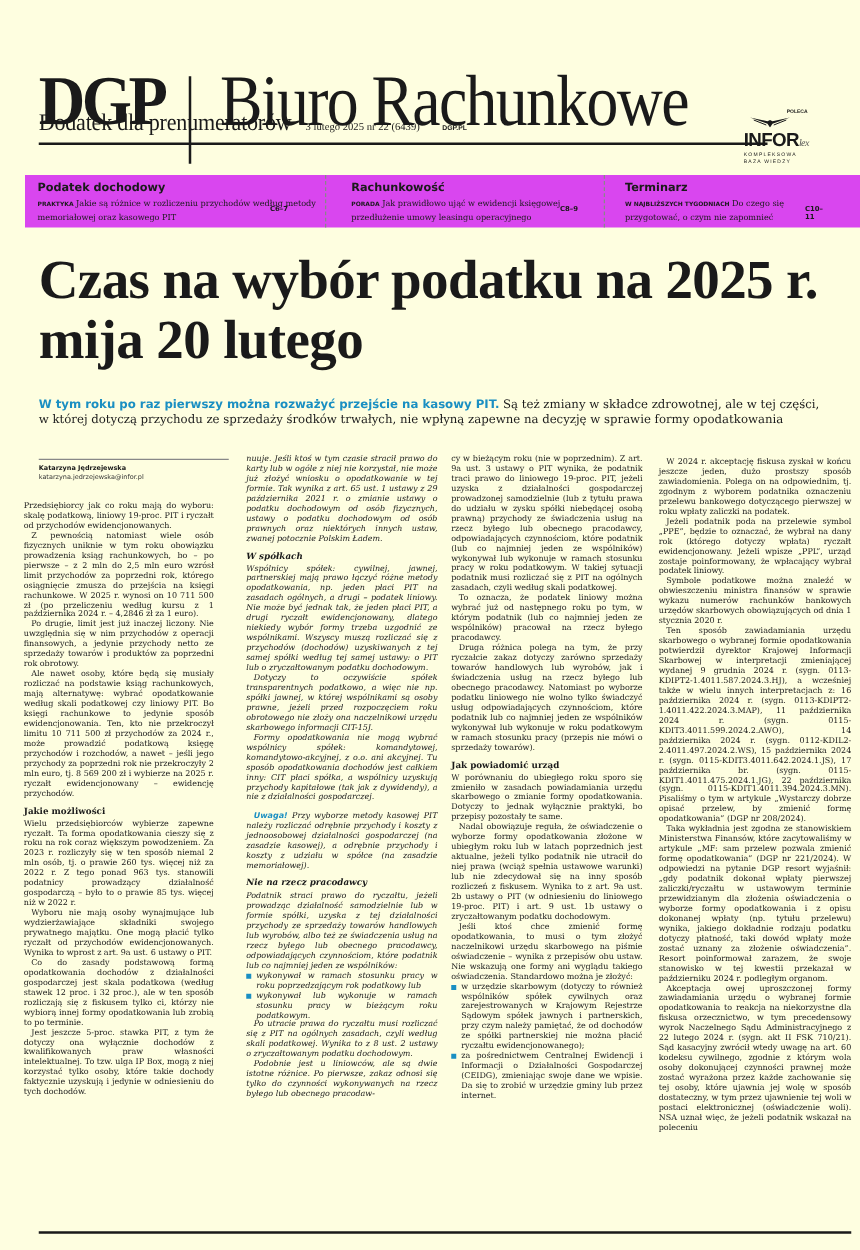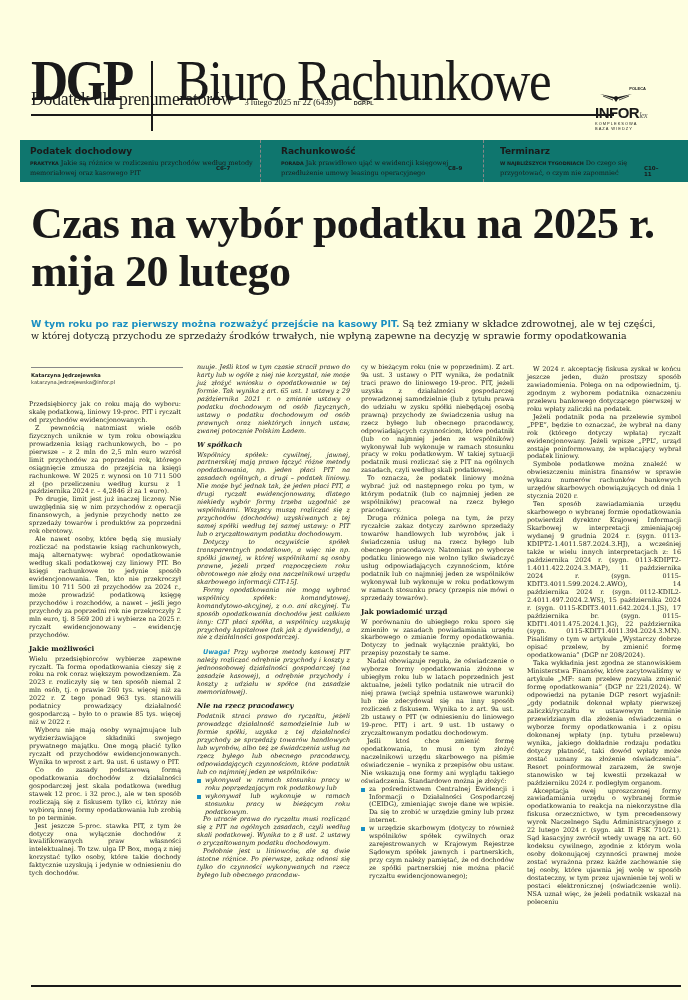--- a/index.html
+++ b/index.html
@@ -14,21 +14,21 @@
   .issue { font-family: Liberation Serif, serif; font-size: 8.5px; margin-left: -4px; }
   .site { font-family: "Liberation Sans", sans-serif; font-weight: bold; font-size: 5.5px; margin-left: 18px; }
   .mast-rule { position: absolute; left: 31px; top: 114px; width: 583px; height: 2px; background: #1a1a1a; }
   .infor { position: absolute; left: 592px; top: 86px; width: 60px; height: 60px; }
   .infor .poleca { position: absolute; right: 6px; top: 0; font-family: "Liberation Sans", sans-serif; font-size: 4px; font-weight: bold; }
   .infor .bird { position: absolute; left: 8px; top: 6px; width: 32px; height: 10px; }
   .infor .word { position: absolute; left: 3px; top: 18px; font-family: "Liberation Sans", sans-serif; font-weight: bold; font-size: 15px; letter-spacing: -0.5px; }
   .infor .lex { font-family: "Liberation Serif", serif; font-style: italic; font-weight: normal; font-size: 8px; color: #555; }
   .infor .tag { position: absolute; left: 3px; top: 35px; font-family: "Liberation Sans", sans-serif; font-size: 4px; line-height: 5px; letter-spacing: 1px; }
 
-  .teasers { position: absolute; left: 20px; top: 140px; width: 668px; height: 42px; background: #0f766e; display: flex; }
+  .teasers { position: absolute; left: 20px; top: 140px; width: 668px; height: 42px; background: #d946ef; display: flex; }
   .teaser { position: relative; padding: 6px 0 0 10px; }
   .teaser + .teaser { border-left: 1px dashed #888; }
   .teaser h3 { font-family: "DejaVu Sans", sans-serif; font-weight: bold; font-size: 9px; margin-bottom: 3px; }
   .teaser p { font-family: "DejaVu Serif", serif; font-size: 6.5px; line-height: 8.5px; }
   .teaser .kicker { font-family: "DejaVu Sans", sans-serif; font-weight: bold; font-size: 4.8px; text-transform: uppercase; margin-right: 2px; }
   .teaser .pages { font-family: "DejaVu Sans", sans-serif; font-weight: bold; font-size: 5.5px; position: absolute; }
 
   .headline { position: absolute; left: 31px; top: 200px; width: 640px; font-family: "Liberation Serif", serif; font-size: 44px; line-height: 48px; letter-spacing: -0.5px; }
   .lead { position: absolute; left: 31px; top: 318px; width: 630px; font-family: "DejaVu Serif", serif; font-size: 9.4px; line-height: 12px; }
   .lead .hl { font-family: "DejaVu Sans", sans-serif; font-weight: bold; color: #1a8fc2; }
@@ -40,21 +40,21 @@
 
   .col { position: absolute; font-family: "DejaVu Serif", serif; font-size: 6.4px; line-height: 7.95px; text-align: justify; hyphens: manual; }
   .col p { text-indent: 6px; }
   .col p.noindent { text-indent: 0; }
   .col h4 { font-family: "DejaVu Serif", serif; font-weight: bold; font-size: 7px; margin: 5px 0 3px; }
   .col .gap { height: 7px; }
   .col .uwaga { font-family: "DejaVu Sans", sans-serif; font-weight: bold; color: #1a8fc2; }
   .col ul { list-style: none; }
   .col li { position: relative; padding-left: 8px; text-align: justify; }
   .col li::before { content: ""; position: absolute; left: 0; top: 2px; width: 4px; height: 4px; background: #1a8fc2; }
-  .col1 { left: 29px; top: 401px; width: 152px; }
+  .col1 { left: 19px; top: 401px; width: 152px; }
   .col2 { left: 197px; top: 364px; width: 153px; font-style: italic; }
   .col3 { left: 361px; top: 364px; width: 153px; }
   .col4 { left: 527px; top: 366px; width: 154px; }
   .foot-rule { position: absolute; left: 31px; top: 985px; width: 650px; height: 2px; background: #1a1a1a; }
 </style>
 </head>
 <body>
 
 <div class="masthead">
   <div class="brand">DGP</div>
@@ -141,22 +141,22 @@
 
 <div class="col col3">
   <p class="noindent">cy w bieżącym roku (nie w poprzednim). Z art. 9a ust. 3 ustawy o PIT wynika, że podatnik traci prawo do liniowego 19-proc. PIT, jeżeli uzyska z działalności gospodarczej prowadzonej samodzielnie (lub z tytułu prawa do udziału w zysku spółki niebędącej osobą prawną) przychody ze świadczenia usług na rzecz byłego lub obecnego pracodawcy, odpowiadających czynnościom, które podatnik (lub co najmniej jeden ze wspólników) wykonywał lub wykonuje w ramach stosunku pracy w roku podatkowym. W takiej sytuacji podatnik musi rozliczać się z PIT na ogólnych zasadach, czyli według skali podatkowej.</p>
   <p>To oznacza, że podatek liniowy można wybrać już od następnego roku po tym, w którym podatnik (lub co najmniej jeden ze wspólników) pracował na rzecz byłego pracodawcy.</p>
   <p>Druga różnica polega na tym, że przy ryczałcie zakaz dotyczy zarówno sprzedaży towarów handlowych lub wyrobów, jak i świadczenia usług na rzecz byłego lub obecnego pracodawcy. Natomiast po wyborze podatku liniowego nie wolno tylko świadczyć usług odpowiadających czynnościom, które podatnik lub co najmniej jeden ze wspólników wykonywał lub wykonuje w roku podatkowym w ramach stosunku pracy (przepis nie mówi o sprzedaży towarów).</p>
   <h4>Jak powiadomić urząd</h4>
   <p class="noindent">W porównaniu do ubiegłego roku sporo się zmieniło w zasadach powiadamiania urzędu skarbowego o zmianie formy opodatkowania. Dotyczy to jednak wyłącznie praktyki, bo przepisy pozostały te same.</p>
   <p>Nadal obowiązuje reguła, że oświadczenie o wyborze formy opodatkowania złożone w ubiegłym roku lub w latach poprzednich jest aktualne, jeżeli tylko podatnik nie utracił do niej prawa (wciąż spełnia ustawowe warunki) lub nie zdecydował się na inny sposób rozliczeń z fiskusem. Wynika to z art. 9a ust. 2b ustawy o PIT (w odniesieniu do liniowego 19-proc. PIT) i art. 9 ust. 1b ustawy o zryczałtowanym podatku dochodowym.</p>
   <p>Jeśli ktoś chce zmienić formę opodatkowania, to musi o tym złożyć naczelnikowi urzędu skarbowego na piśmie oświadczenie – wynika z przepisów obu ustaw. Nie wskazują one formy ani wyglądu takiego oświadczenia. Standardowo można je złożyć:</p>
   <ul>
+    <li>w urzędzie skarbowym (dotyczy to również wspólników spółek cywilnych oraz zarejestrowanych w Krajowym Rejestrze Sądowym spółek jawnych i partnerskich, przy czym należy pamiętać, że od dochodów ze spółki partnerskiej nie można płacić ryczałtu ewidencjonowanego);</li>
     <li>za pośrednictwem Centralnej Ewidencji i Informacji o Działalności Gospodarczej (CEIDG), zmieniając swoje dane we wpisie. Da się to zrobić w urzędzie gminy lub przez internet.</li>
-    <li>w urzędzie skarbowym (dotyczy to również wspólników spółek cywilnych oraz zarejestrowanych w Krajowym Rejestrze Sądowym spółek jawnych i partnerskich, przy czym należy pamiętać, że od dochodów ze spółki partnerskiej nie można płacić ryczałtu ewidencjonowanego);</li>
   </ul>
 </div>
 
 <div class="col col4">
   <p>W 2024 r. akceptację fiskusa zyskał w końcu jeszcze jeden, dużo prostszy sposób zawiadomienia. Polega on na odpowiednim, tj. zgodnym z wyborem podatnika oznaczeniu przelewu bankowego dotyczącego pierwszej w roku wpłaty zaliczki na podatek.</p>
   <p>Jeżeli podatnik poda na przelewie symbol „PPE”, będzie to oznaczać, że wybrał na dany rok (którego dotyczy wpłata) ryczałt ewidencjonowany. Jeżeli wpisze „PPL”, urząd zostaje poinformowany, że wpłacający wybrał podatek liniowy.</p>
   <p>Symbole podatkowe można znaleźć w obwieszczeniu ministra finansów w sprawie wykazu numerów rachunków bankowych urzędów skarbowych obowiązujących od dnia 1 stycznia 2020 r.</p>
   <p>Ten sposób zawiadamiania urzędu skarbowego o wybranej formie opodatkowania potwierdził dyrektor Krajowej Informacji Skarbowej w interpretacji zmieniającej wydanej 9 grudnia 2024 r. (sygn. 0113-KDIPT2-1.4011.587.2024.3.HJ), a wcześniej także w wielu innych interpretacjach z: 16 października 2024 r. (sygn. 0113-KDIPT2-1.4011.422.2024.3.MAP), 11 października 2024 r. (sygn. 0115-KDIT3.4011.599.2024.2.AWO), 14 października 2024 r. (sygn. 0112-KDIL2-2.4011.497.2024.2.WS), 15 października 2024 r. (sygn. 0115-KDIT3.4011.642.2024.1.JS), 17 października br. (sygn. 0115-KDIT1.4011.475.2024.1.JG), 22 października (sygn. 0115-KDIT1.4011.394.2024.3.MN). Pisaliśmy o tym w artykule „Wystarczy dobrze opisać przelew, by zmienić formę opodatkowania” (DGP nr 208/2024).</p>
   <p>Taka wykładnia jest zgodna ze stanowiskiem Ministerstwa Finansów, które zacytowaliśmy w artykule „MF: sam przelew pozwala zmienić formę opodatkowania” (DGP nr 221/2024). W odpowiedzi na pytanie DGP resort wyjaśnił: „gdy podatnik dokonał wpłaty pierwszej zaliczki/ryczałtu w ustawowym terminie przewidzianym dla złożenia oświadczenia o wyborze formy opodatkowania i z opisu dokonanej wpłaty (np. tytułu przelewu) wynika, jakiego dokładnie rodzaju podatku dotyczy płatność, taki dowód wpłaty może zostać uznany za złożenie oświadczenia”. Resort poinformował zarazem, że swoje stanowisko w tej kwestii przekazał w październiku 2024 r. podległym organom.</p>
   <p>Akceptacja owej uproszczonej formy zawiadamiania urzędu o wybranej formie opodatkowania to reakcja na niekorzystne dla fiskusa orzecznictwo, w tym precedensowy wyrok Naczelnego Sądu Administracyjnego z 22 lutego 2024 r. (sygn. akt II FSK 710/21). Sąd kasacyjny zwrócił wtedy uwagę na art. 60 kodeksu cywilnego, zgodnie z którym wola osoby dokonującej czynności prawnej może zostać wyrażona przez każde zachowanie się tej osoby, które ujawnia jej wolę w sposób dostateczny, w tym przez ujawnienie tej woli w postaci elektronicznej (oświadczenie woli). NSA uznał więc, że jeżeli podatnik wskazał na poleceniu</p>

